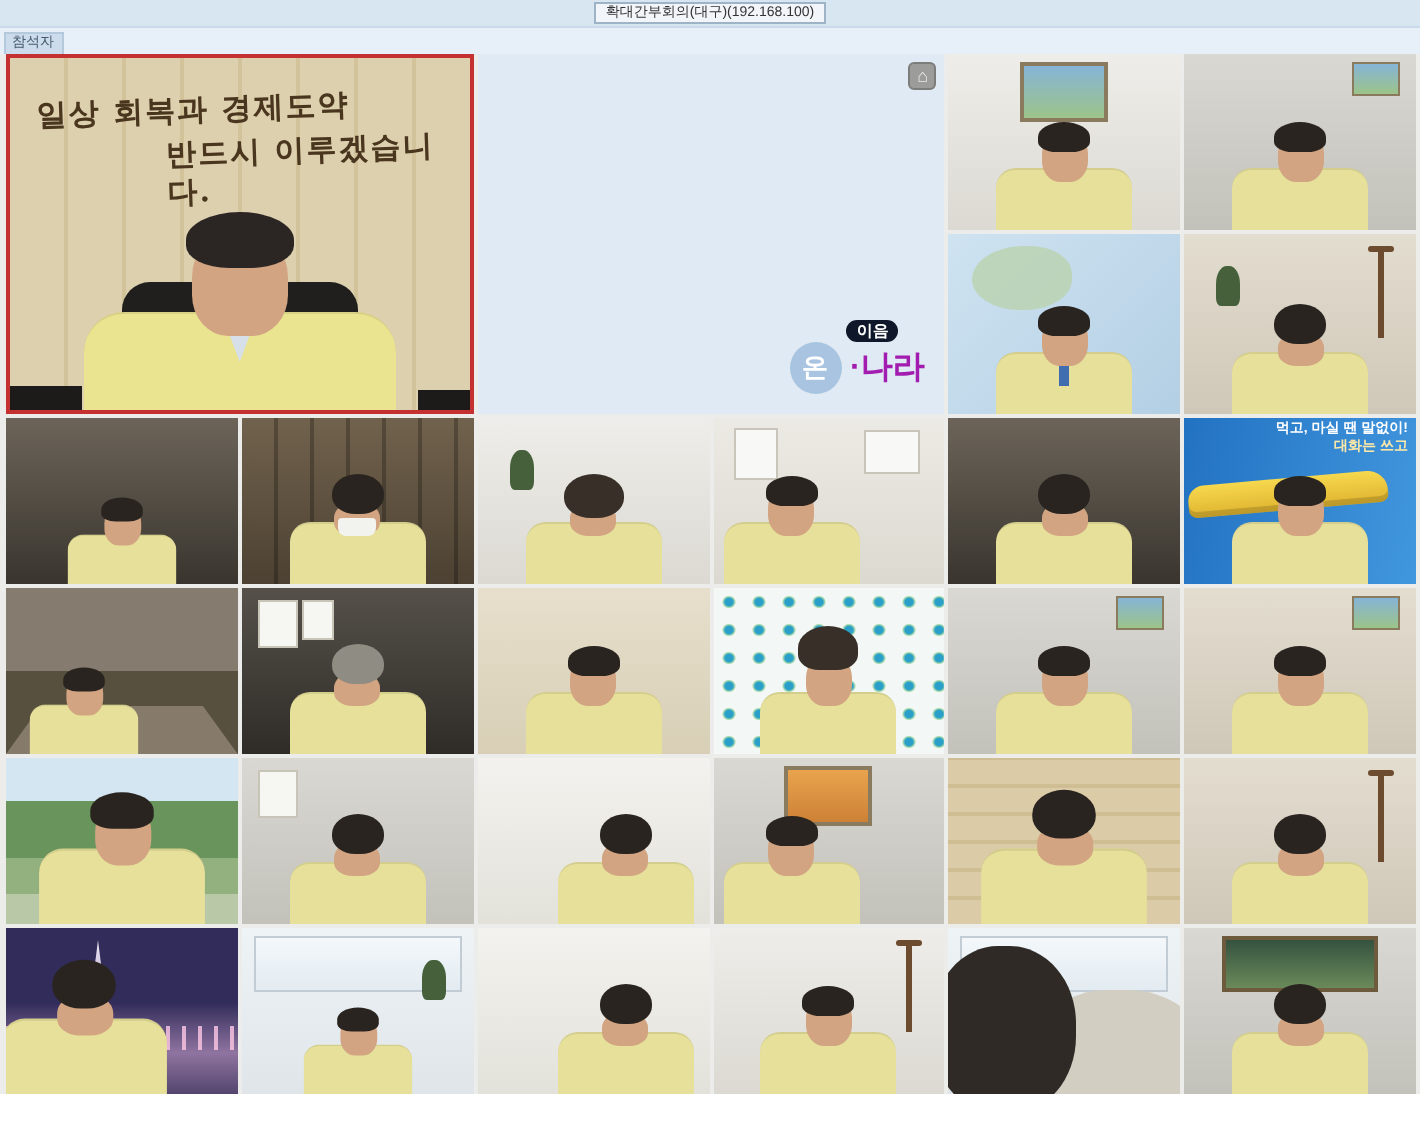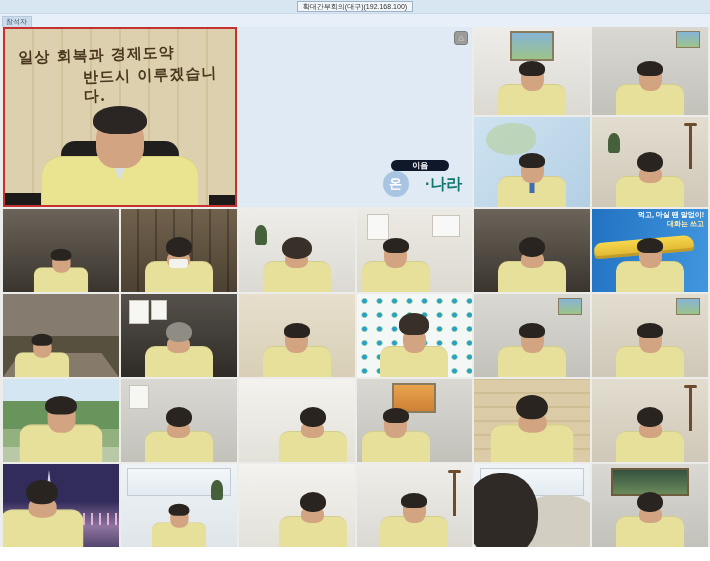--- a/index.html
+++ b/index.html
@@ -91,22 +91,22 @@
   .banner-text{position:absolute;top:1px;left:2px;right:4px;text-align:right;z-index:1;}
   .banner-text span{display:block;color:#fff;font-size:7px;font-weight:bold;line-height:9px;}
   .banner-text span:last-child{color:#ffe9a8;}
   .closeup-head{position:absolute;left:-8px;bottom:-10px;width:72px;height:84px;background:#2f2a25;border-radius:46%;z-index:2;}
   .closeup-person{position:absolute;right:-12px;bottom:-12px;width:86px;height:64px;background:#d3cec2;border-radius:45% 45% 0 0;z-index:1;}
 
   
   .home-btn{position:absolute;top:4px;right:4px;width:14px;height:14px;background:#9c9c9a;border:1px solid #7c7c7a;border-radius:3px;color:#e8e8e8;font-size:9px;line-height:12px;text-align:center;padding:0;cursor:pointer;}
   .onnara{position:absolute;right:10px;bottom:10px;}
   .o-circle{display:inline-block;width:26px;height:26px;border-radius:50%;background:#a9c4e1;color:#fff;font-weight:bold;font-size:13px;line-height:26px;text-align:center;vertical-align:middle;}
-  .o-rest{color:#0f766e;font-weight:bold;font-size:16px;vertical-align:middle;margin-left:12px;}
-  .o-badge{position:absolute;top:-11px;right:13px;background:#0f172a;color:#fff;font-size:8px;line-height:11px;padding:0 21px;border-radius:6px;font-weight:bold;}
+  .o-rest{color:#a21caf;font-weight:bold;font-size:16px;vertical-align:middle;}
+  .o-badge{position:absolute;top:-11px;right:13px;background:#0f172a;color:#fff;font-size:8px;line-height:11px;padding:0 5px;border-radius:6px;font-weight:bold;}
 </style>
 </head>
 <body>
 
 <div class="titlebar">
   <span class="title-box">확대간부회의(대구)(192.168.100)</span>
 </div>
 <div class="tabstrip">
   <span class="left-tab">참석자</span>
 </div>

